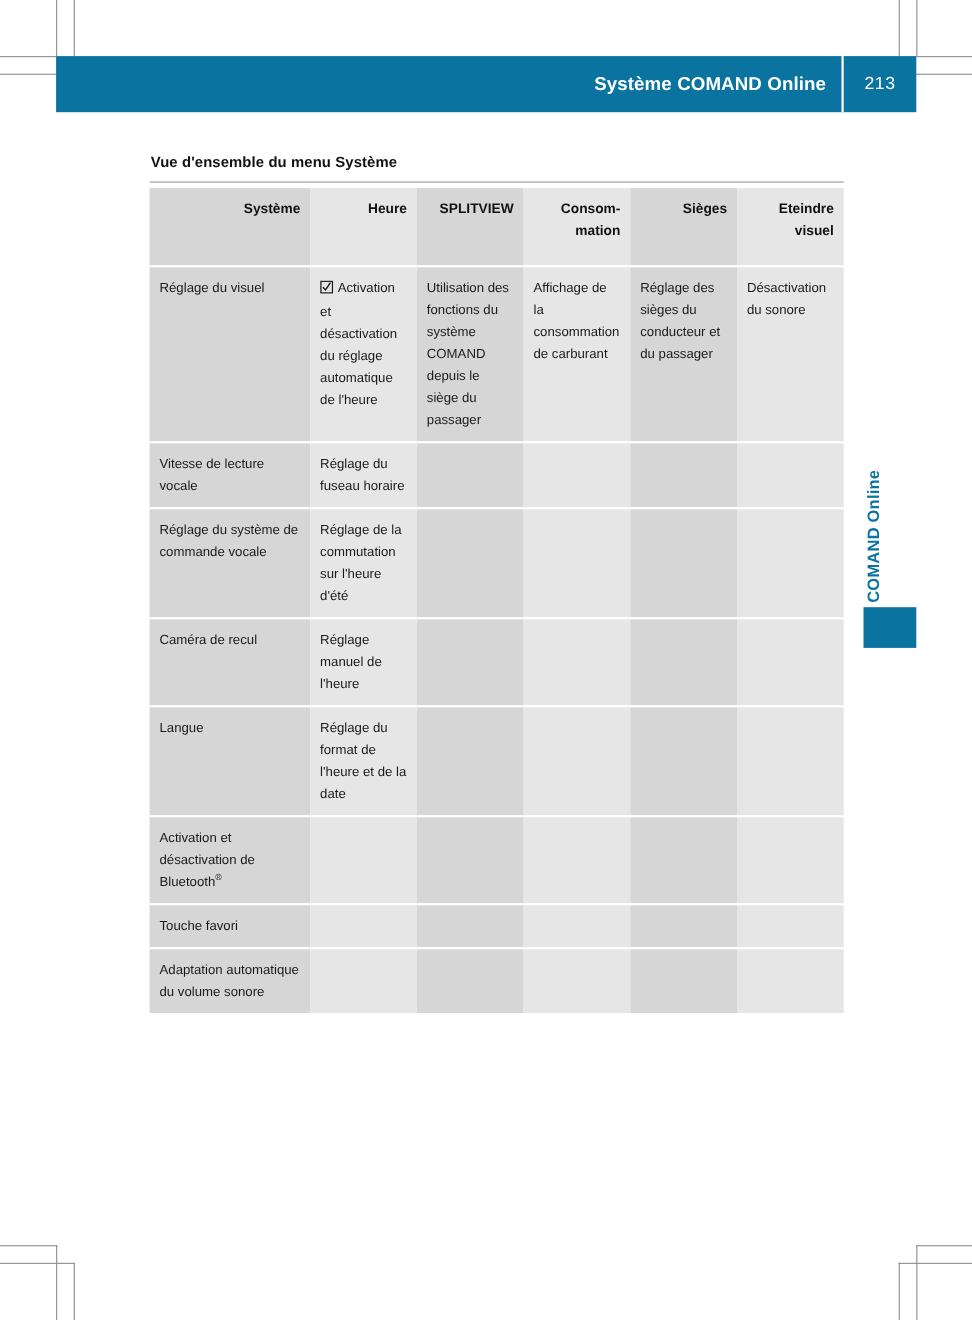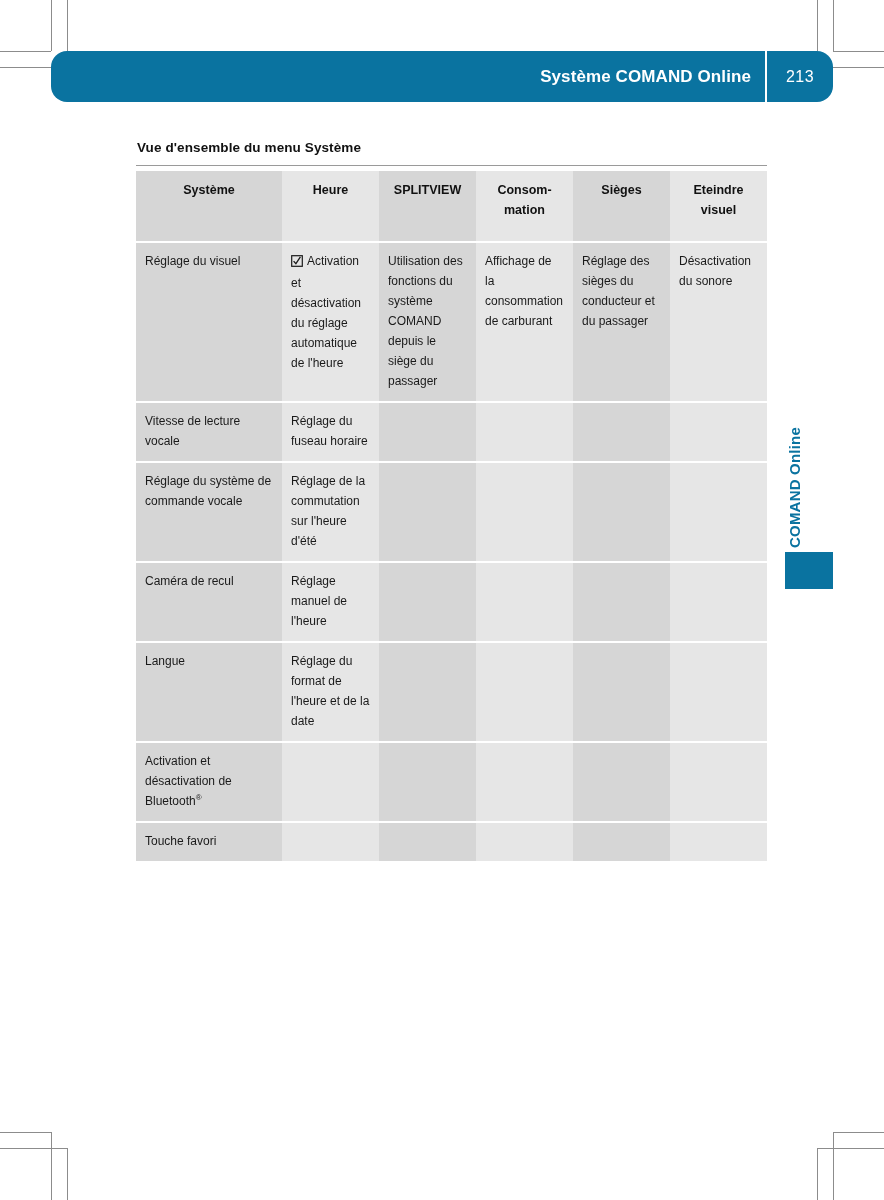--- a/index.html
+++ b/index.html
@@ -29,21 +29,20 @@
   #header-banner {
     position: absolute;
     left: 51px;
     top: 51px;
     width: 782px;
     height: 51px;
     background: #0a73a0;
     display: flex;
     align-items: center;
     justify-content: flex-end;
-    border-radius: 16px;
   }
   #header-title {
     font-size: 17px;
     font-weight: bold;
     color: #ffffff;
     letter-spacing: 0.1px;
     padding-right: 14px;
     white-space: nowrap;
   }
   #header-divider {
@@ -136,21 +135,21 @@
   
   #overview-table th:nth-child(odd),
   #overview-table td:nth-child(odd) { background: #d6d6d6; }
   #overview-table th:nth-child(even),
   #overview-table td:nth-child(even) { background: #e6e6e6; }
 
   #overview-table thead th {
     font-weight: bold;
     font-size: 12.5px;
     color: #111111;
-    text-align: center;
+    text-align: right;
     height: 51px;
     padding-top: 9px;
   }
   #overview-table tbody td {
     font-weight: normal;
     color: #1a1a1a;
   }
   #overview-table tbody tr:last-child td {
     border-bottom: 0;
   }
@@ -271,14 +270,22 @@
         <td><span class="cell-text"></span></td>
       </tr>
       <tr>
         <td><span class="cell-text">Touche favori</span></td>
         <td><span class="cell-text"></span></td>
         <td><span class="cell-text"></span></td>
         <td><span class="cell-text"></span></td>
         <td><span class="cell-text"></span></td>
         <td><span class="cell-text"></span></td>
       </tr>
+      <tr>
+        <td><span class="cell-text">Adaptation automatique du volume sonore</span></td>
+        <td><span class="cell-text"></span></td>
+        <td><span class="cell-text"></span></td>
+        <td><span class="cell-text"></span></td>
+        <td><span class="cell-text"></span></td>
+        <td><span class="cell-text"></span></td>
+      </tr>
     </tbody>
 </table>
 
 </body></html>

